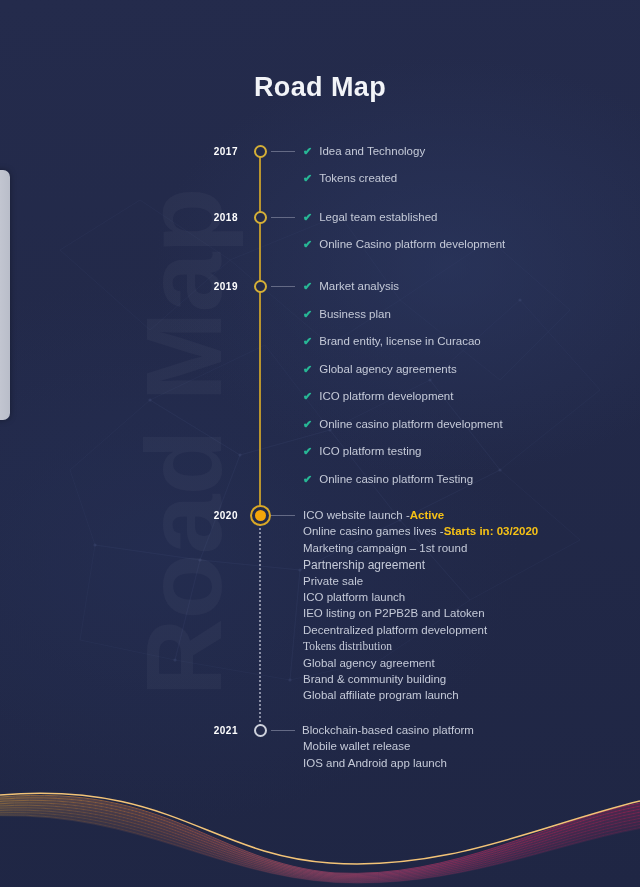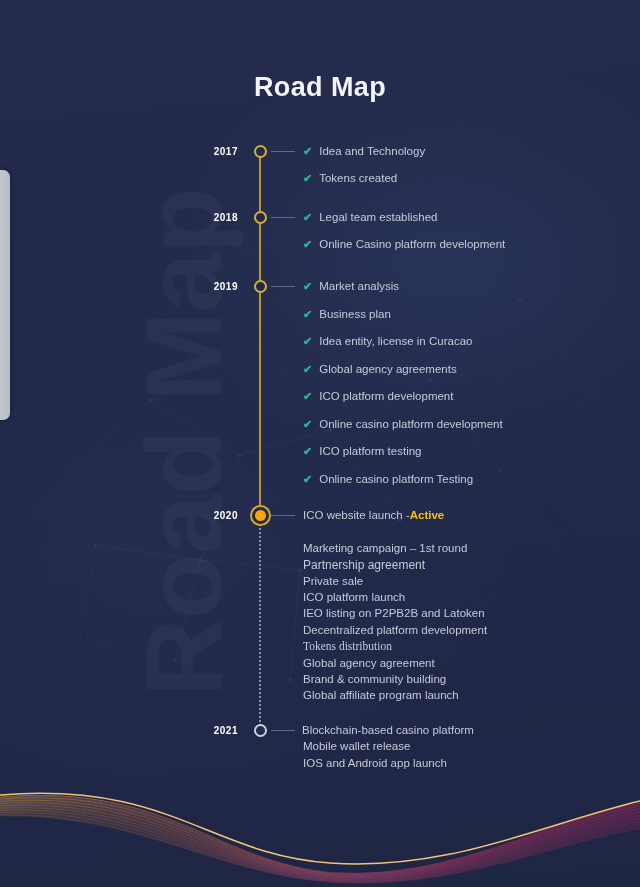--- a/index.html
+++ b/index.html
@@ -142,21 +142,21 @@
     <div style="position: absolute; left: 303px; top: 281px; font-size: 11.5px; color: rgb(197, 202, 216); white-space: nowrap; line-height: 1; display: flex; align-items: flex-start;">
       <span style="color: rgb(39, 183, 149); font-size: 11px; font-weight: bold; margin-right: 7px; line-height: 1;">✔</span>
       <span>Market analysis</span>
     </div>
     <div style="position: absolute; left: 303px; top: 308.5px; font-size: 11.5px; color: rgb(197, 202, 216); white-space: nowrap; line-height: 1; display: flex; align-items: flex-start;">
       <span style="color: rgb(39, 183, 149); font-size: 11px; font-weight: bold; margin-right: 7px; line-height: 1;">✔</span>
       <span>Business plan</span>
     </div>
     <div style="position: absolute; left: 303px; top: 336px; font-size: 11.5px; color: rgb(197, 202, 216); white-space: nowrap; line-height: 1; display: flex; align-items: flex-start;">
       <span style="color: rgb(39, 183, 149); font-size: 11px; font-weight: bold; margin-right: 7px; line-height: 1;">✔</span>
-      <span>Idea entity, license in Curacao</span>
+      <span>Brand entity, license in Curacao</span>
     </div>
     <div style="position: absolute; left: 303px; top: 363.5px; font-size: 11.5px; color: rgb(197, 202, 216); white-space: nowrap; line-height: 1; display: flex; align-items: flex-start;">
       <span style="color: rgb(39, 183, 149); font-size: 11px; font-weight: bold; margin-right: 7px; line-height: 1;">✔</span>
       <span>Global agency agreements</span>
     </div>
     <div style="position: absolute; left: 303px; top: 391px; font-size: 11.5px; color: rgb(197, 202, 216); white-space: nowrap; line-height: 1; display: flex; align-items: flex-start;">
       <span style="color: rgb(39, 183, 149); font-size: 11px; font-weight: bold; margin-right: 7px; line-height: 1;">✔</span>
       <span>ICO platform development</span>
     </div>
     <div style="position: absolute; left: 303px; top: 418.5px; font-size: 11.5px; color: rgb(197, 202, 216); white-space: nowrap; line-height: 1; display: flex; align-items: flex-start;">
@@ -170,20 +170,24 @@
     <div style="position: absolute; left: 303px; top: 473.5px; font-size: 11.5px; color: rgb(197, 202, 216); white-space: nowrap; line-height: 1; display: flex; align-items: flex-start;">
       <span style="color: rgb(39, 183, 149); font-size: 11px; font-weight: bold; margin-right: 7px; line-height: 1;">✔</span>
       <span>Online casino platform Testing</span>
     </div>
     <div class="year-label" style="top: 510px; left: 178px;">2020</div>
     <div class="marker marker-active" style="left: 249.5px; top: 504.5px;"></div>
     <div class="dash" style="left: 271px; top: 515px; width: 24px;"></div>
     <div style="position: absolute; left: 303px; top: 510px; font-size: 11.5px; color: rgb(197, 202, 216); white-space: nowrap; line-height: 1; display: flex; align-items: flex-start;">
       <span>ICO website launch - </span>
       <span style="color: rgb(245, 193, 22); font-weight: bold;">Active</span>
+    </div>
+    <div style="position: absolute; left: 303px; top: 526.4px; font-size: 11.5px; color: rgb(197, 202, 216); white-space: nowrap; line-height: 1; display: flex; align-items: flex-start;">
+      <span>Online casino games lives - </span>
+      <span style="color: rgb(245, 193, 22); font-weight: bold;">Starts in: 03/2020</span>
     </div>
     <div style="position: absolute; left: 303px; top: 542.8px; font-size: 11.5px; color: rgb(197, 202, 216); white-space: nowrap; line-height: 1; display: flex; align-items: flex-start;">
       <span>Marketing campaign – 1st round</span>
     </div>
     <div style="position: absolute; left: 303px; top: 559.2px; font-size: 12px; color: rgb(197, 202, 216); white-space: nowrap; line-height: 1; display: flex; align-items: flex-start;">
       <span>Partnership agreement</span>
     </div>
     <div style="position: absolute; left: 303px; top: 575.6px; font-size: 11.5px; color: rgb(197, 202, 216); white-space: nowrap; line-height: 1; display: flex; align-items: flex-start;">
       <span>Private sale</span>
     </div>

